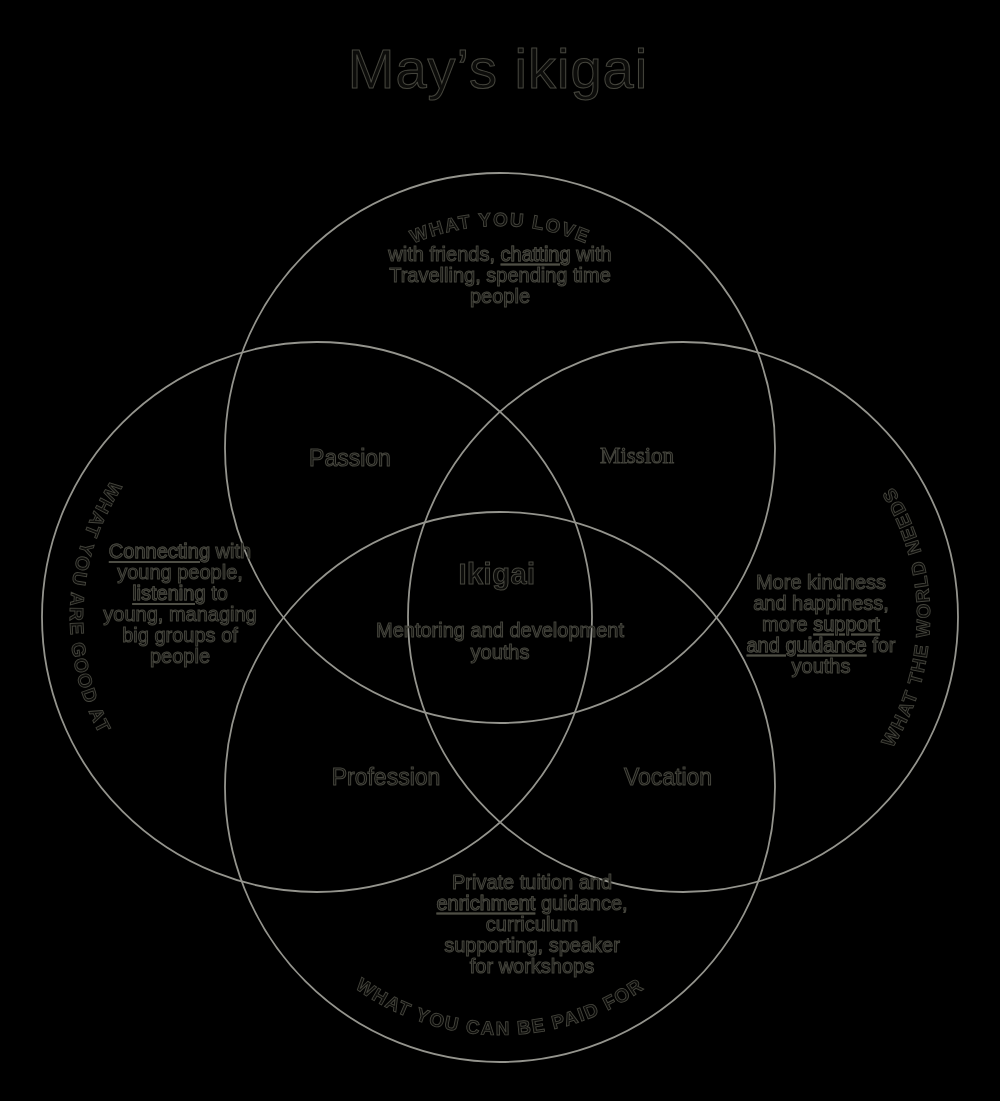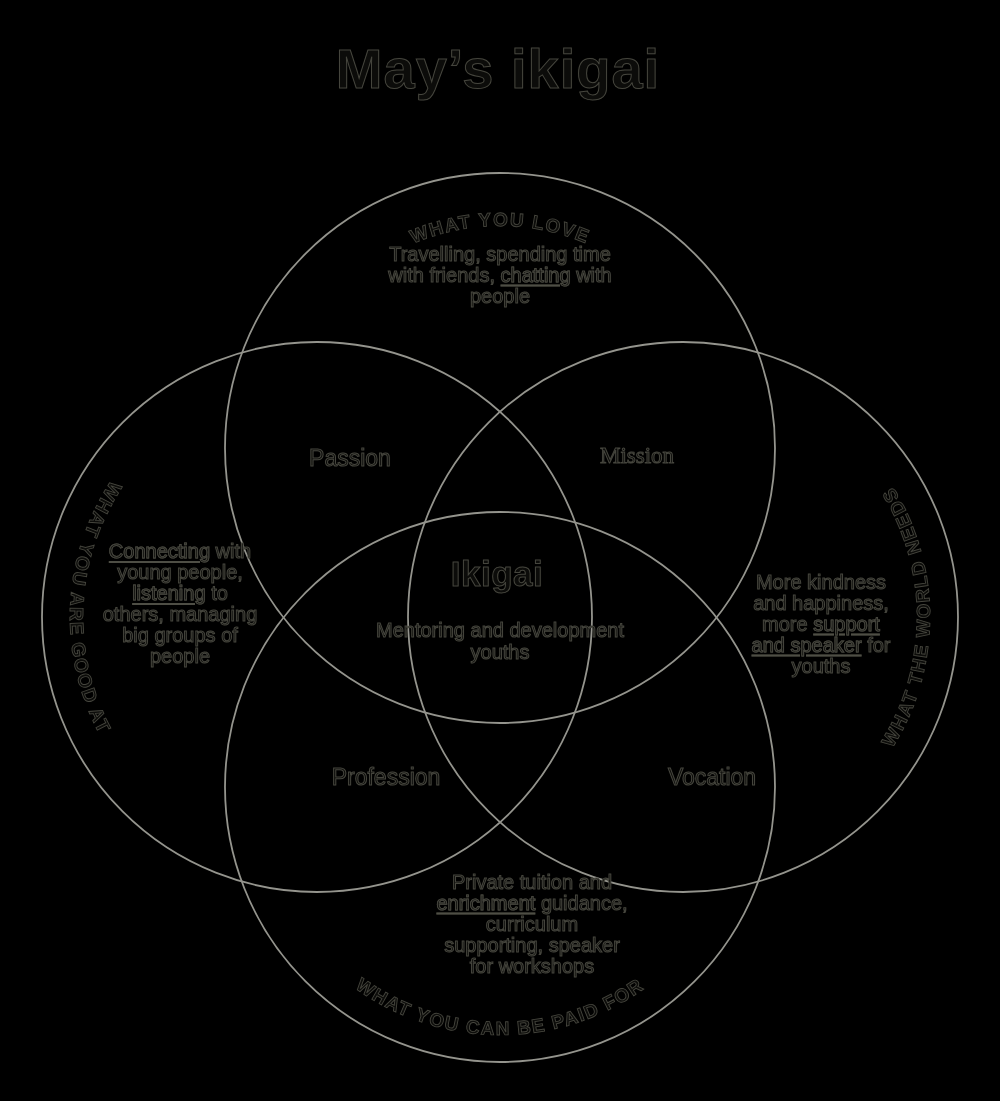--- a/index.html
+++ b/index.html
@@ -39,21 +39,21 @@
     -webkit-text-stroke: 1px var(--text-outline, #45453d);
     text-shadow: 0 0 1px rgba(86, 86, 76, 0.55);
   }
   .title {
     position: absolute;
     left: 498px;
     top: 68px;
     transform: translate(-50%, -50%);
     margin: 0;
     font-size: 56px;
-    font-weight: 700;
+    font-weight: 400;
     letter-spacing: 1px;
     white-space: nowrap;
   }
   .block {
     position: absolute;
     transform: translate(-50%, -50%);
     font-size: 20px;
     font-weight: 500;
     line-height: 21px;
     text-align: center;
@@ -68,21 +68,21 @@
   .ixn {
     position: absolute;
     transform: translate(-50%, -50%);
     font-size: 23px;
     font-weight: 500;
     white-space: nowrap;
   }
   .center-title {
     position: absolute;
     transform: translate(-50%, -50%);
-    font-size: 35px;
+    font-size: 29px;
     font-weight: 600;
     letter-spacing: 0.5px;
     white-space: nowrap;
   }
   .center-sub { line-height: 22px; }
 </style>
 </head>
 <body>
 
 <div class="canvas">
@@ -108,54 +108,54 @@
       <textPath href="#arc-right" startOffset="50%">WHAT THE WORLD NEEDS</textPath>
     </text>
     <text class="arc-label">
       <textPath href="#arc-bottom" startOffset="50%">WHAT YOU CAN BE PAID FOR</textPath>
     </text>
   </svg>
 
   <h1 class="title ot">May’s ikigai</h1>
 
   <div class="block ot" style="left:500px; top:275px;">
+      <div class="tline"><span>with friends, </span><span class="u">chatting</span><span> with</span></div>
       <div class="tline"><span>Travelling, spending time</span></div>
-      <div class="tline"><span>with friends, </span><span class="u">chatting</span><span> with</span></div>
       <div class="tline"><span>people</span></div>
     </div>
 
   <div class="block ot" style="left:180px; top:604px;">
       <div class="tline"><span class="u">Connecting</span><span> with</span></div>
       <div class="tline"><span>young people,</span></div>
       <div class="tline"><span class="u">listening</span><span> to</span></div>
-      <div class="tline"><span>others, managing</span></div>
+      <div class="tline"><span>young, managing</span></div>
       <div class="tline"><span>big groups of</span></div>
       <div class="tline"><span>people</span></div>
     </div>
 
   <div class="block ot" style="left:821px; top:596px;margin-top:28px;">
       <div class="tline"><span>More kindness</span></div>
       <div class="tline"><span>and happiness,</span></div>
       <div class="tline"><span>more </span><span class="u">support</span></div>
-      <div class="tline"><span class="u">and speaker</span><span> for</span></div>
+      <div class="tline"><span class="u">and guidance</span><span> for</span></div>
       <div class="tline"><span>youths</span></div>
     </div>
 
   <div class="block ot" style="left:497px; top:924px;margin-left:35px;">
       <div class="tline"><span>Private tuition and</span></div>
       <div class="tline"><span class="u">enrichment</span><span> guidance,</span></div>
       <div class="tline"><span>curriculum</span></div>
       <div class="tline"><span>supporting, speaker</span></div>
       <div class="tline"><span>for workshops</span></div>
     </div>
 
   <div class="ixn ot" style="left:350px; top:458px;text-align:right;">Passion</div>
   <div class="ixn ot" style="left:637px; top:456px;font-family:Liberation Serif, serif;">Mission</div>
   <div class="ixn ot" style="left:346px; top:777px;margin-left:40px;">Profession</div>
-  <div class="ixn ot" style="left:668px; top:777px;margin-left:44px;">Vocation</div>
+  <div class="ixn ot" style="left:668px; top:777px;">Vocation</div>
 
   <div class="center-title ot" style="left:497px; top:574px;">Ikigai</div>
 
   <div class="block center-sub ot" style="left:500px; top:641px;">
       <div class="tline"><span>Mentoring and development</span></div>
       <div class="tline"><span>youths</span></div>
     </div>
 
 </div>
 

